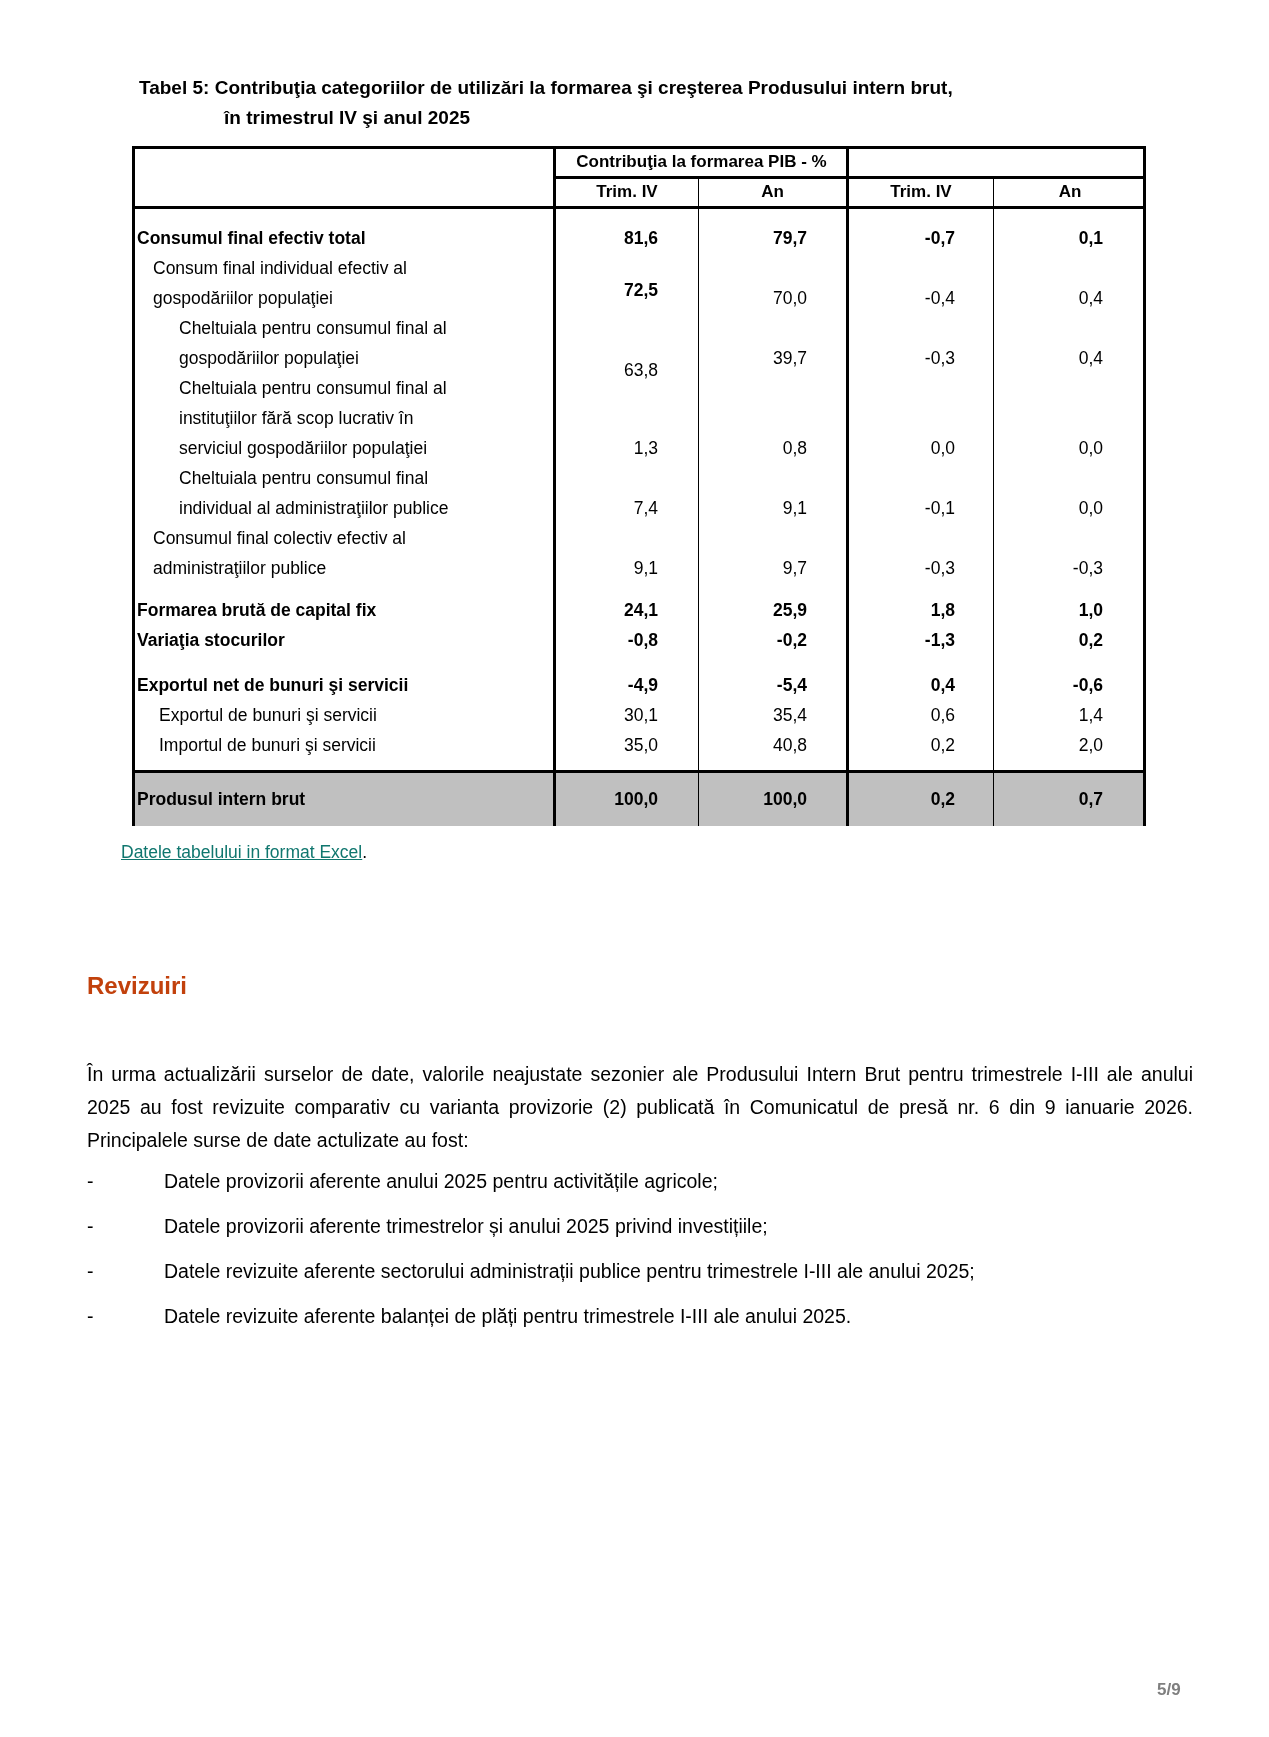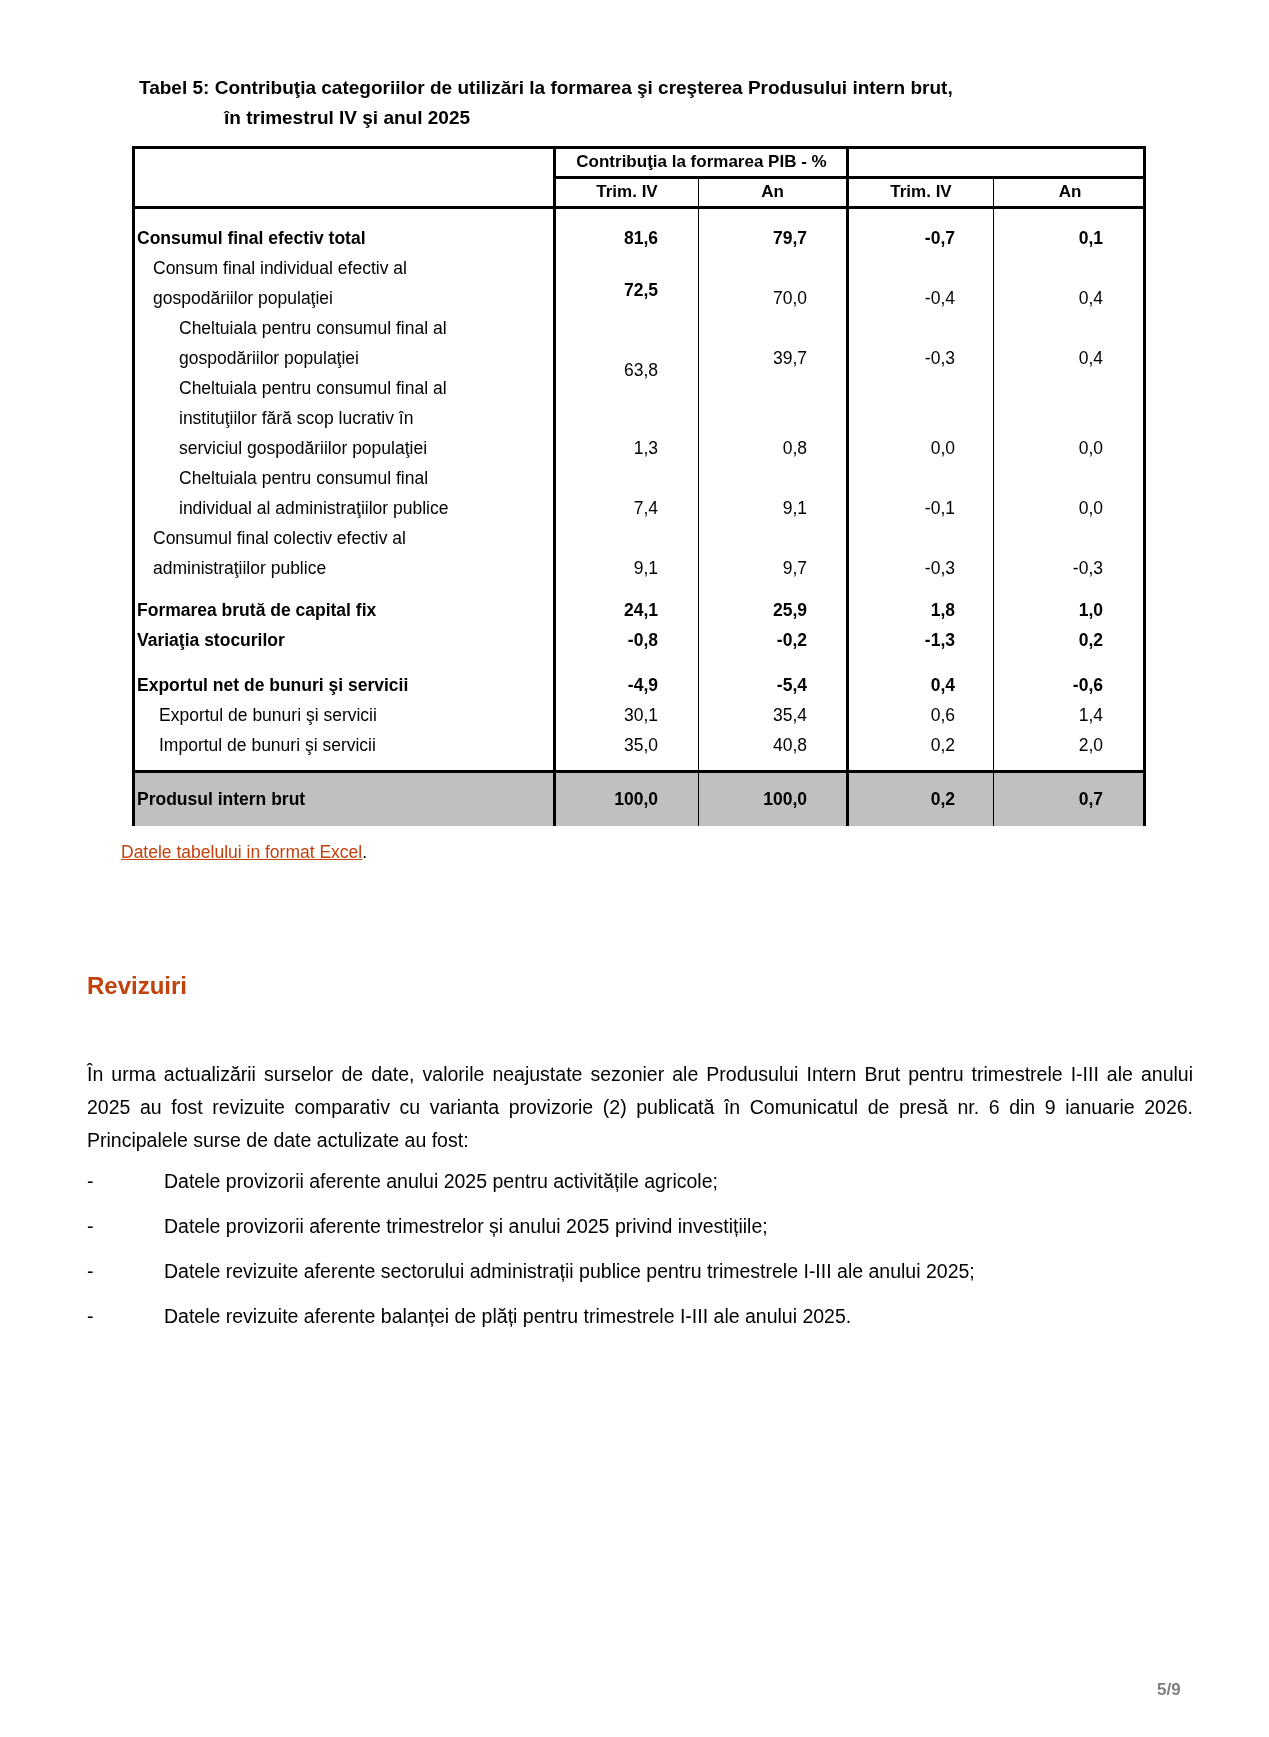--- a/index.html
+++ b/index.html
@@ -9,21 +9,21 @@
   .title { font-weight: bold; font-size: 19px; line-height: 24px; }
   .tbl { position: absolute; left: 132px; top: 146px; width: 1014px; height: 680px;
          border: 3px solid #000; box-sizing: border-box; }
   .vline { position: absolute; background: #000; }
   .hline { position: absolute; background: #000; }
   .hdr { position: absolute; font-weight: bold; font-size: 17px; text-align: center; line-height: 30px; }
   .lbl { position: absolute; font-size: 17.5px; line-height: 22px; white-space: nowrap; transform: translateY(-50%); }
   .val { position: absolute; font-size: 17.5px; line-height: 22px; text-align: right; width: 100px; transform: translateY(-50%); }
   .b { font-weight: bold; }
   .total-band { position: absolute; left: 0; right: 0; background: #c0c0c0; }
-  .link { color: #c2410c; text-decoration: underline; font-size: 17.5px; cursor: pointer; }
+  .link { color: #0f766e; text-decoration: underline; font-size: 17.5px; cursor: pointer; }
   .heading { color: #c2410c; font-weight: bold; font-size: 24px; }
   .para { position: absolute; left: 87px; width: 1106px; font-size: 19.5px; line-height: 33px;
           text-align: justify; text-align-last: left; }
   .bullet-dash { position: absolute; left: 87px; font-size: 19.5px; }
   .bullet-text { position: absolute; left: 164px; font-size: 19.5px; white-space: nowrap; }
   .pagenum { color: #7f7f7f; font-weight: bold; font-size: 17px; }
 </style>
 </head>
 <body>
 

